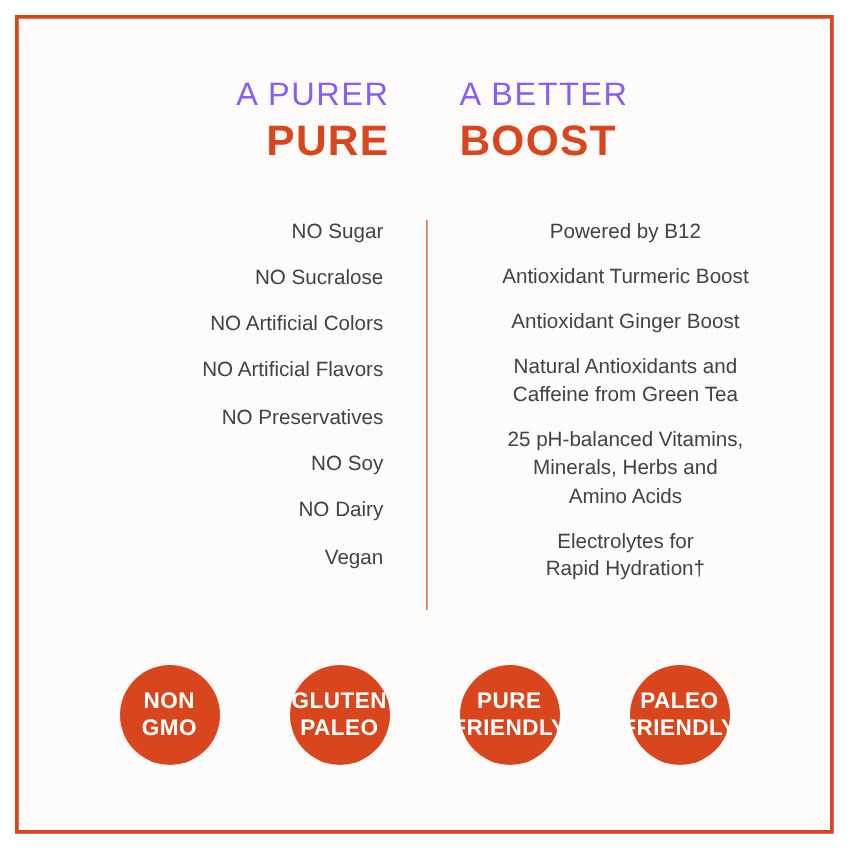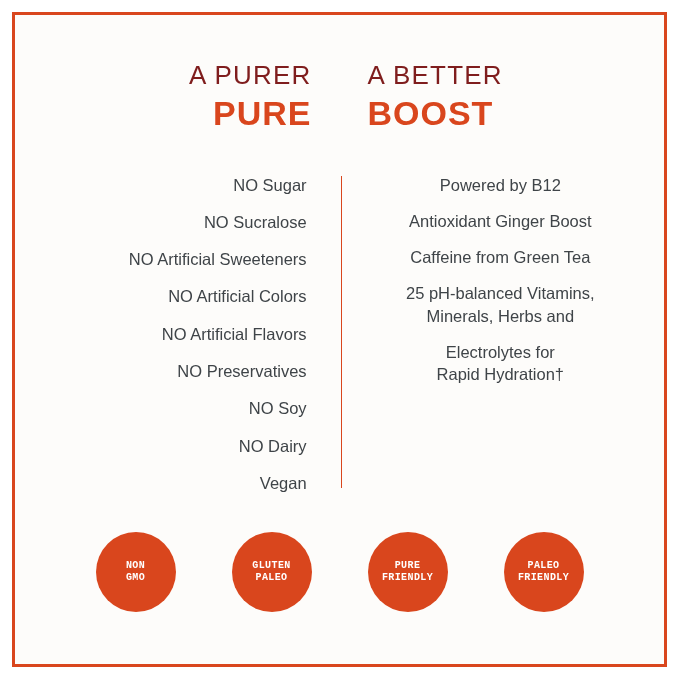--- a/index.html
+++ b/index.html
@@ -47,21 +47,21 @@
   }
   .head-col-right {
     width: 300px;
     text-align: left;
     padding-left: 28px;
     box-sizing: border-box;
   }
   .head-line1 {
     font-size: 26px;
     letter-spacing: 1.2px;
-    color: #7f1d1d;
+    color: #8b5cf6;
     font-weight: 400;
     line-height: 1.15;
   }
   .head-line2 {
     font-size: 34px;
     letter-spacing: 1.0px;
     color: #d9461d;
     font-weight: 700;
     line-height: 1.2;
     margin-top: 2px;
@@ -123,26 +123,25 @@
     width: 80px;
     height: 80px;
     border-radius: 50%;
     background: #d9461d;
     color: #ffffff;
     display: flex;
     flex-direction: column;
     align-items: center;
     justify-content: center;
     font-weight: 700;
-    font-size: 10px;
+    font-size: 18px;
     letter-spacing: 0.4px;
     line-height: 1.22;
     text-align: center;
     margin: 0 28px;
-    font-family: Liberation Mono, monospace;
   }
   .badge .bl {
     display: block;
   }
 </style>
 </head>
 <body>
 
 <div class="frame">
   <div class="inner">
@@ -162,23 +161,20 @@
       <div class="divider"></div>
 
       <div class="list-left">
         <div class="item">
           <span class="ln">NO Sugar</span>
         </div>
         <div class="item">
           <span class="ln">NO Sucralose</span>
         </div>
         <div class="item">
-          <span class="ln">NO Artificial Sweeteners</span>
-        </div>
-        <div class="item">
           <span class="ln">NO Artificial Colors</span>
         </div>
         <div class="item">
           <span class="ln">NO Artificial Flavors</span>
         </div>
         <div class="item">
           <span class="ln">NO Preservatives</span>
         </div>
         <div class="item">
           <span class="ln">NO Soy</span>
@@ -189,28 +185,33 @@
         <div class="item">
           <span class="ln">Vegan</span>
         </div>
       </div>
 
       <div class="list-right">
         <div class="item">
           <span class="ln">Powered by B12</span>
         </div>
         <div class="item">
+          <span class="ln">Antioxidant Turmeric Boost</span>
+        </div>
+        <div class="item">
           <span class="ln">Antioxidant Ginger Boost</span>
         </div>
         <div class="item">
+          <span class="ln">Natural Antioxidants and</span>
           <span class="ln">Caffeine from Green Tea</span>
         </div>
         <div class="item">
           <span class="ln">25 pH-balanced Vitamins,</span>
           <span class="ln">Minerals, Herbs and</span>
+          <span class="ln">Amino Acids</span>
         </div>
         <div class="item">
           <span class="ln">Electrolytes for</span>
           <span class="ln">Rapid Hydration†</span>
         </div>
       </div>
     </div>
 
     <div class="badges">
       <div class="badge">

